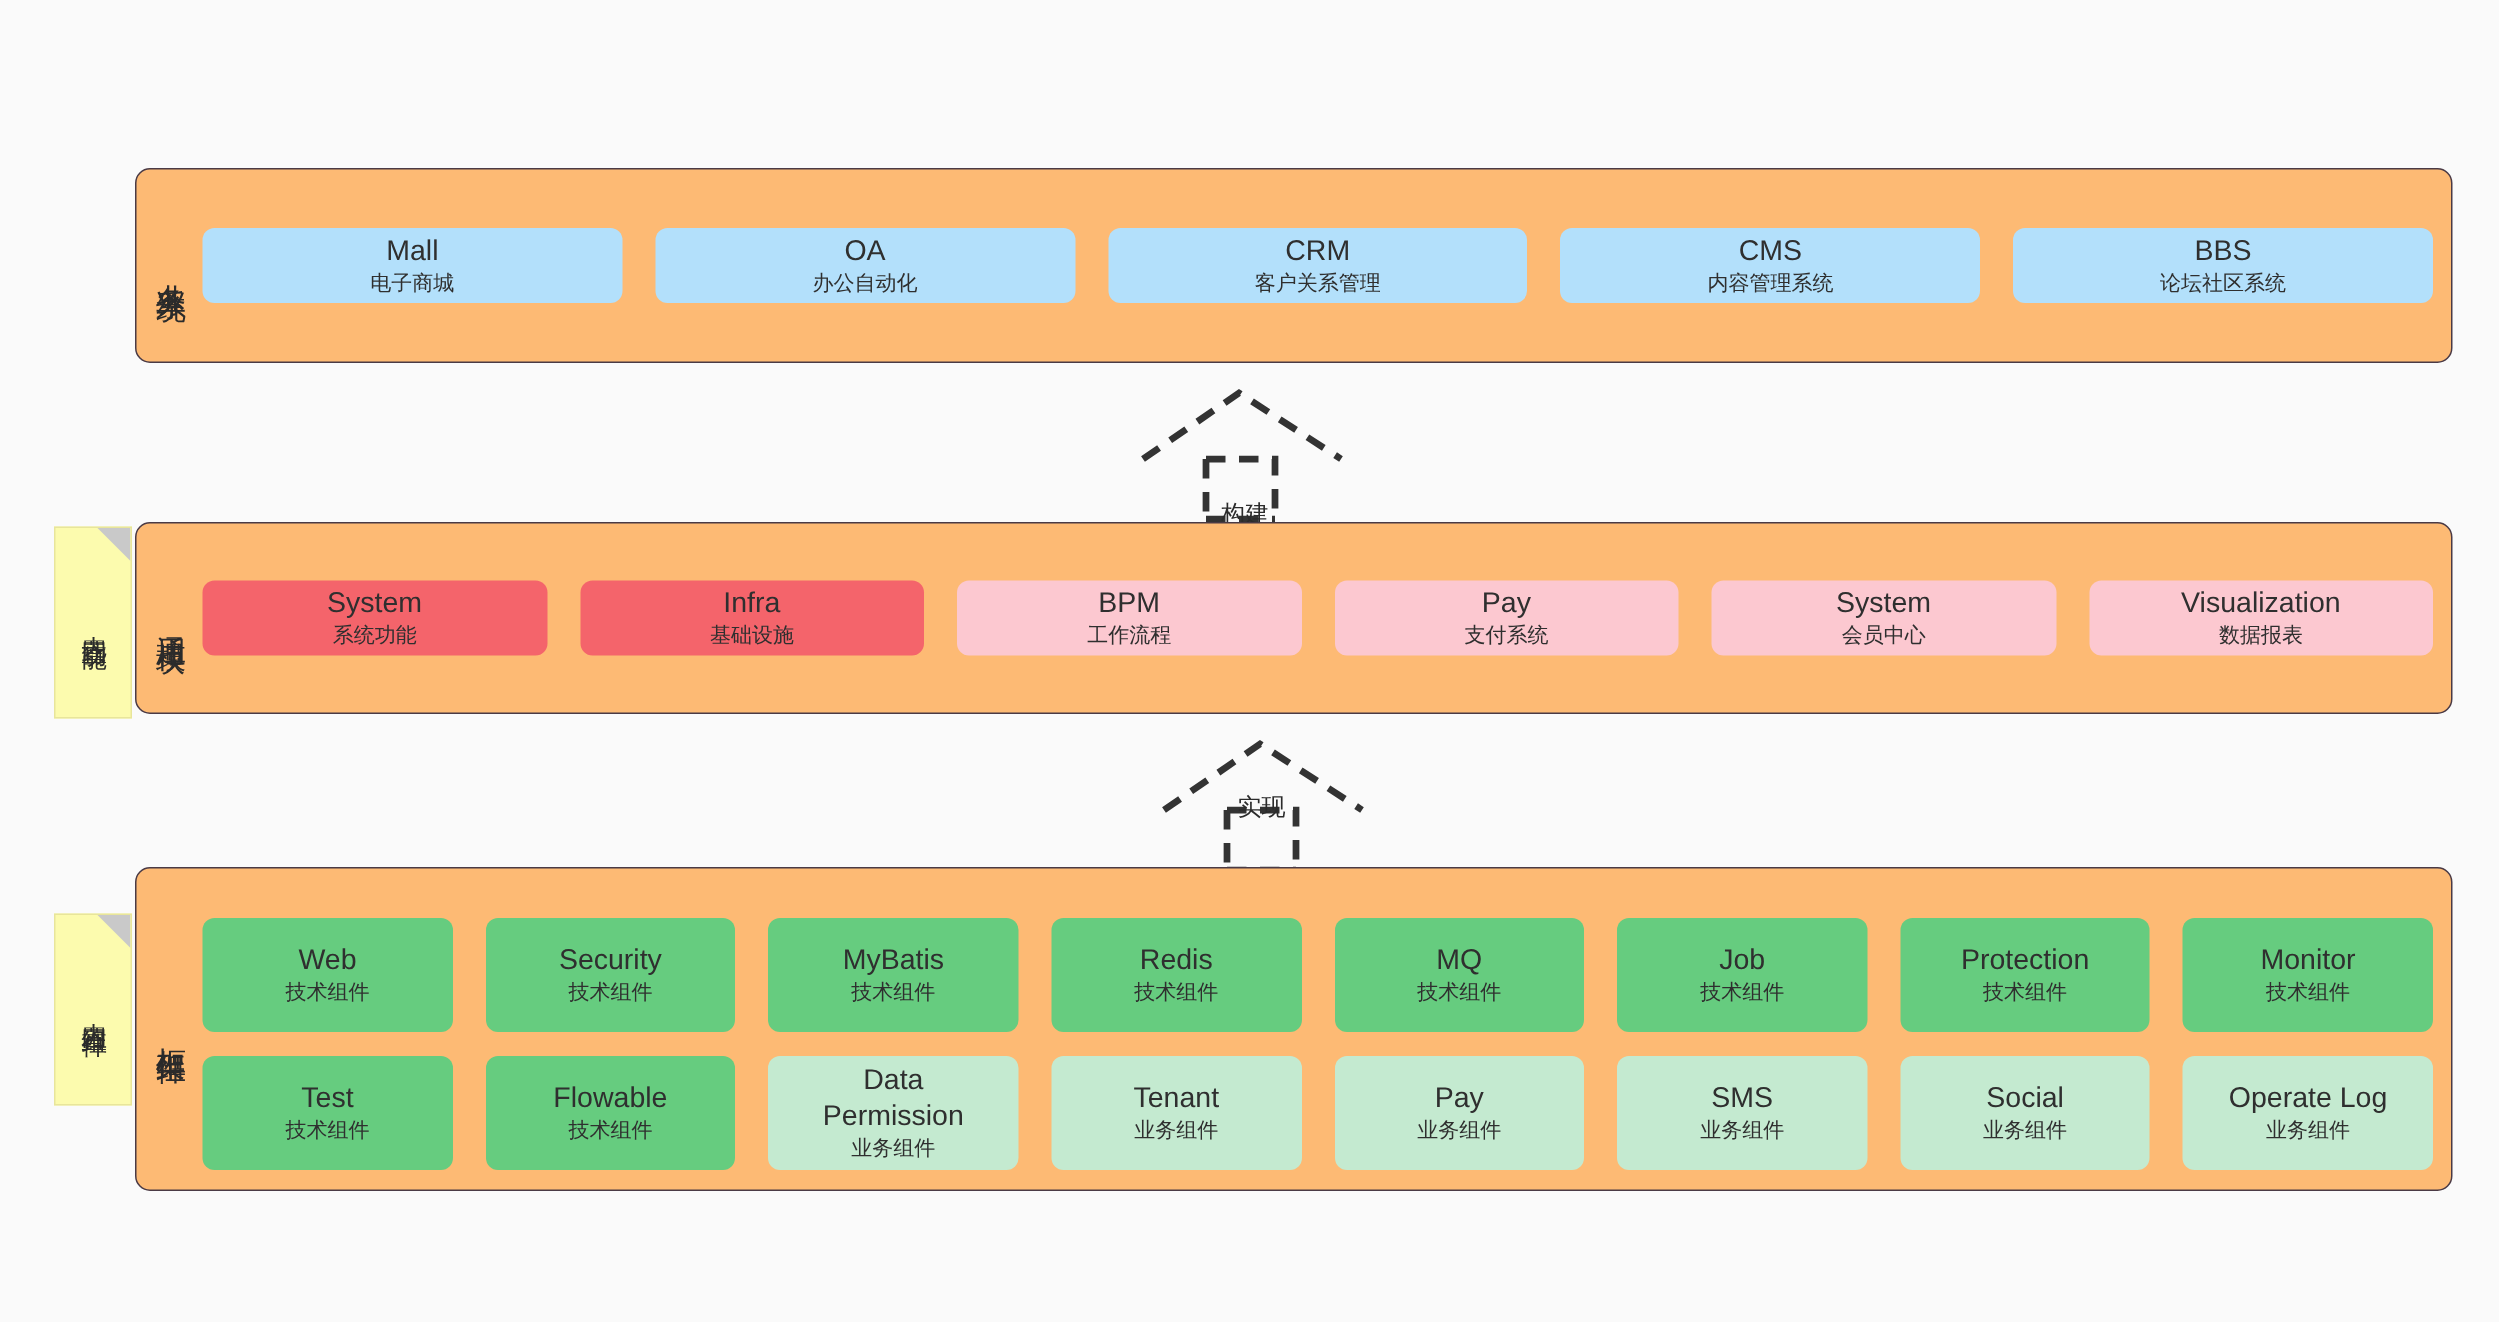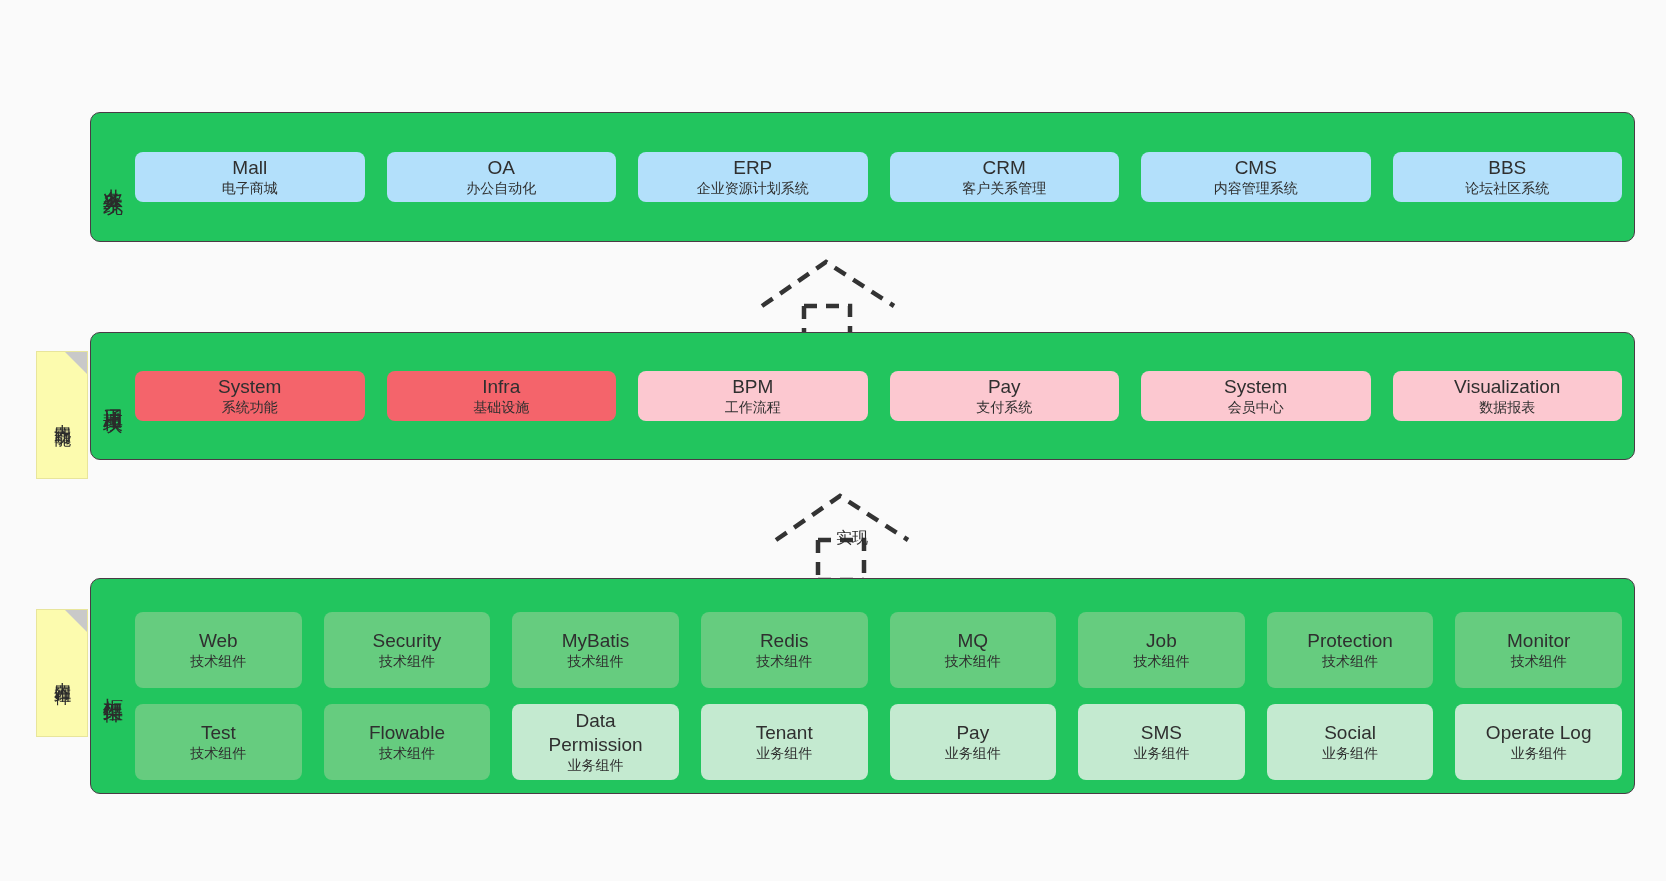--- a/index.html
+++ b/index.html
@@ -18,21 +18,21 @@
 
   #canvas {
     position: relative;
     width: 1666px;
     height: 881px;
   }
 
   
   .layer {
     position: absolute;
-    background: #22c55e;
+    background: #fdba74;
     border: 1.6px solid #4a3a45;
     border-radius: 10px;
     box-sizing: border-box;
     display: flex;
     flex-direction: row;
     align-items: stretch;
   }
 
   
   .layer-label {
@@ -143,24 +143,20 @@
       <div class="row">
         <div class="node blue">
           <span class="t1">Mall</span>
           <span class="t2">电子商城</span>
         </div>
         <div class="node blue">
           <span class="t1">OA</span>
           <span class="t2">办公自动化</span>
         </div>
         <div class="node blue">
-          <span class="t1">ERP</span>
-          <span class="t2">企业资源计划系统</span>
-        </div>
-        <div class="node blue">
           <span class="t1">CRM</span>
           <span class="t2">客户关系管理</span>
         </div>
         <div class="node blue">
           <span class="t1">CMS</span>
           <span class="t2">内容管理系统</span>
         </div>
         <div class="node blue">
           <span class="t1">BBS</span>
           <span class="t2">论坛社区系统</span>
@@ -174,21 +170,21 @@
 
       <path d="M 4 48 L 68 4 L 136 48" fill="none" stroke="#333333" stroke-width="4.5" stroke-dasharray="13 9" stroke-linecap="butt"></path>
 
       <path d="M 46 48 L 92 48 L 92 88" fill="none" stroke="#333333" stroke-width="4.5" stroke-dasharray="13 9" stroke-linecap="butt"></path>
       <path d="M 46 48 L 46 88" fill="none" stroke="#333333" stroke-width="4.5" stroke-dasharray="13 9" stroke-linecap="butt"></path>
       <path d="M 46 88 L 92 88" fill="none" stroke="#333333" stroke-width="4.5" stroke-dasharray="13 9" stroke-linecap="butt"></path>
     </svg>
     <span class="conn-label" style="left:56px; top:36px;margin-top:39px;">构建</span>
   </div>
 
-  <div class="layer" id="layer-common" style="left:90px; top:332px; width:1545px; height:128px;">
+  <div class="layer" id="layer-common" style="left:90px; top:348px; width:1545px; height:128px;">
     <div class="layer-label">通用模块</div>
     <div class="layer-body">
       <div class="row">
         <div class="node red">
           <span class="t1">System</span>
           <span class="t2">系统功能</span>
         </div>
         <div class="node red">
           <span class="t1">Infra</span>
           <span class="t2">基础设施</span>
@@ -218,21 +214,21 @@
     <span class="fold"></span>
   </div>
 
   <div class="connector" id="connector-implement" style="left:772px; top:492px; width:140px; height:88px;">
     <svg width="140" height="88" viewBox="0 0 140 88">
       <path d="M 4 48 L 68 4 L 136 48" fill="none" stroke="#333333" stroke-width="4.5" stroke-dasharray="13 9" stroke-linecap="butt"></path>
       <path d="M 46 48 L 92 48 L 92 88" fill="none" stroke="#333333" stroke-width="4.5" stroke-dasharray="13 9" stroke-linecap="butt"></path>
       <path d="M 46 48 L 46 88" fill="none" stroke="#333333" stroke-width="4.5" stroke-dasharray="13 9" stroke-linecap="butt"></path>
       <path d="M 46 88 L 92 88" fill="none" stroke="#333333" stroke-width="4.5" stroke-dasharray="13 9" stroke-linecap="butt"></path>
     </svg>
-    <span class="conn-label" style="left:64px; top:36px;text-align:center;">实现</span>
+    <span class="conn-label" style="left:53px; top:36px;text-align:center;">实现</span>
   </div>
 
   <div class="layer" id="layer-framework" style="left:90px; top:578px; width:1545px; height:216px;">
     <div class="layer-label">框架组件</div>
     <div class="layer-body">
 
       <div class="row" style="height:76px;margin-top:20px;">
         <div class="node green">
           <span class="t1">Web</span>
           <span class="t2">技术组件</span>

